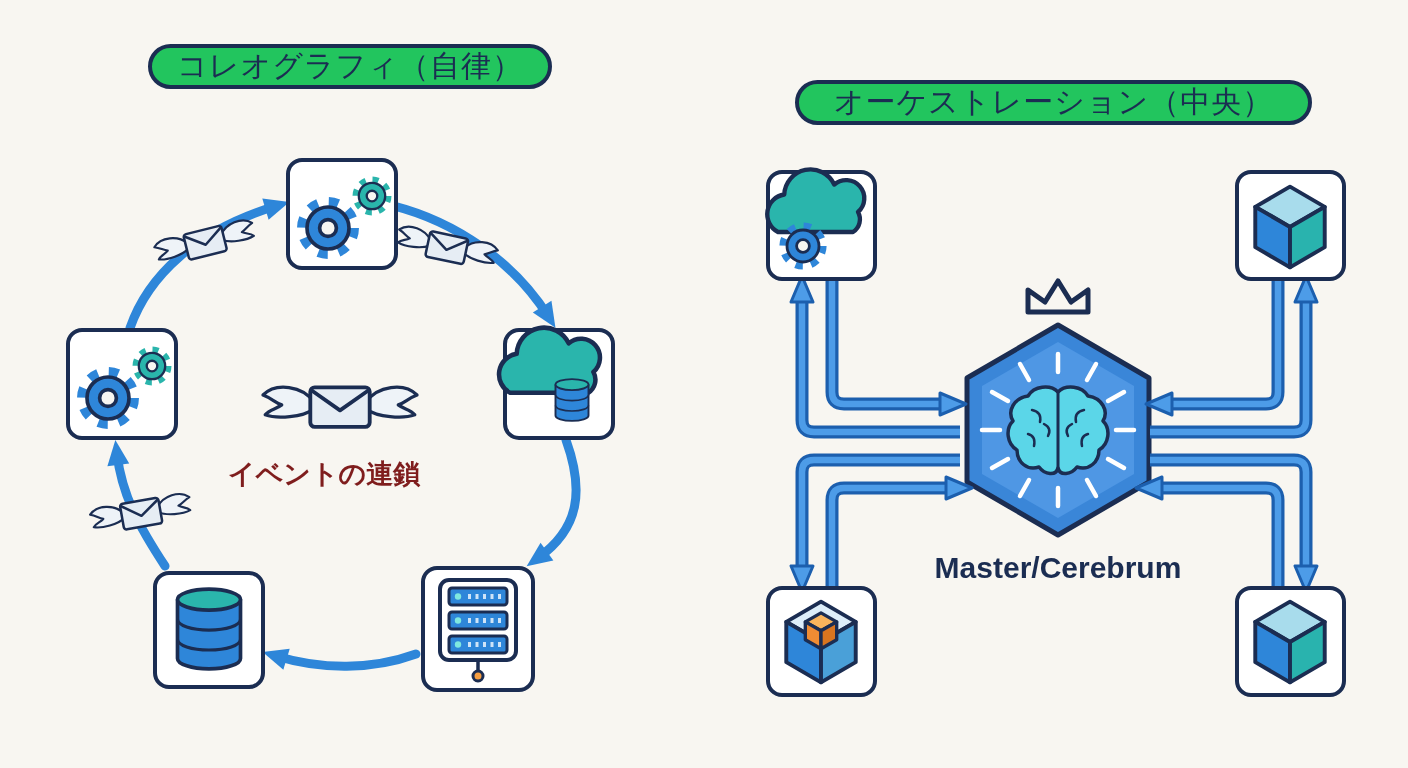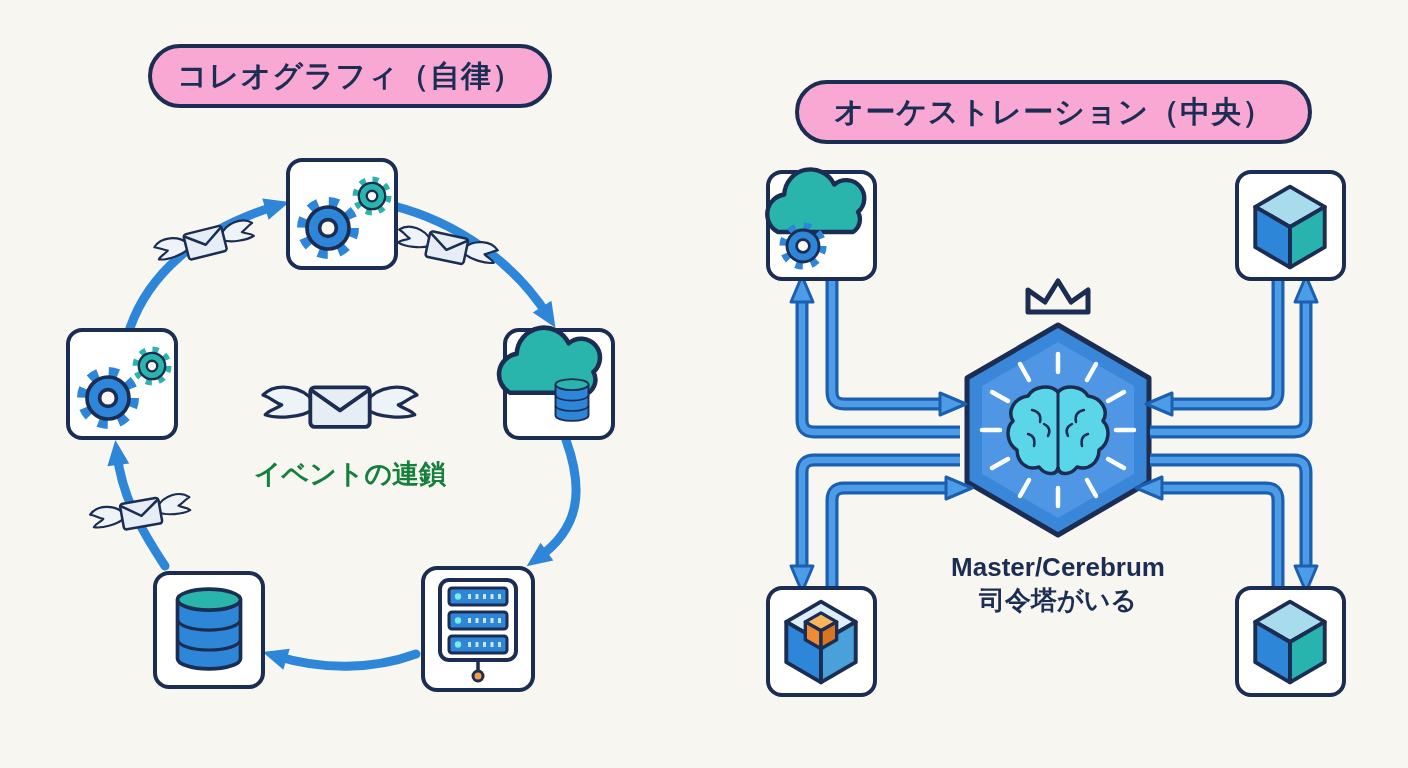--- a/index.html
+++ b/index.html
@@ -4,35 +4,35 @@
 <style>
   html,body{margin:0;padding:0;}
   body{
     width:1408px;height:768px;overflow:hidden;
     background:#f8f6f1;
     font-family:"Liberation Sans","DejaVu Sans",sans-serif;
   }
   .canvas{position:relative;width:1408px;height:768px;}
   .canvas svg{position:absolute;left:0;top:0;}
   .pill{
-    position:absolute;height:64px;
-    border:4px solid #1b2d52;border-radius:42px;background:#f9a8d4;
+    position:absolute;height:45px;
+    border:4px solid #1b2d52;border-radius:42px;background:#22c55e;
     display:flex;align-items:center;justify-content:center;
-    font-size:30px;font-weight:700;color:#1b2d52;letter-spacing:1px;
+    font-size:30px;font-weight:400;color:#1b2d52;letter-spacing:1px;
     box-sizing:border-box;
   }
   .pill-left{left:148px;top:44px;width:404px;}
   .pill-right{left:795px;top:44px;width:517px;margin-top:36px;}
   .center-label{
     position:absolute;left:228px;top:456px;width:244px;
-    text-align:center;font-size:27px;font-weight:700;color:#15803d;
+    text-align:left;font-size:27px;font-weight:700;color:#7f1d1d;
   }
   .master-label{
     position:absolute;left:908px;top:551px;width:300px;
-    text-align:center;font-size:26px;font-weight:700;color:#1b2d52;line-height:33px;
+    text-align:center;font-size:30px;font-weight:700;color:#1b2d52;line-height:33px;
   }
 </style>
 </head>
 <body>
 
 <div class="canvas">
 
 <svg width="1408" height="768" viewBox="0 0 1408 768">
   <defs>
     <marker id="bluehead" markerUnits="userSpaceOnUse" markerWidth="28" markerHeight="28" refX="12" refY="14" orient="auto">
@@ -221,16 +221,15 @@
   </g>
 </svg>
 
 <div class="pill pill-left">コレオグラフィ（自律）</div>
 <div class="pill pill-right">オーケストレーション（中央）</div>
 
 <div class="center-label">イベントの連鎖</div>
 
 <div class="master-label">
   <div>Master/Cerebrum</div>
-  <div>司令塔がいる</div>
 </div>
 
 </div>
 
 </body></html>

